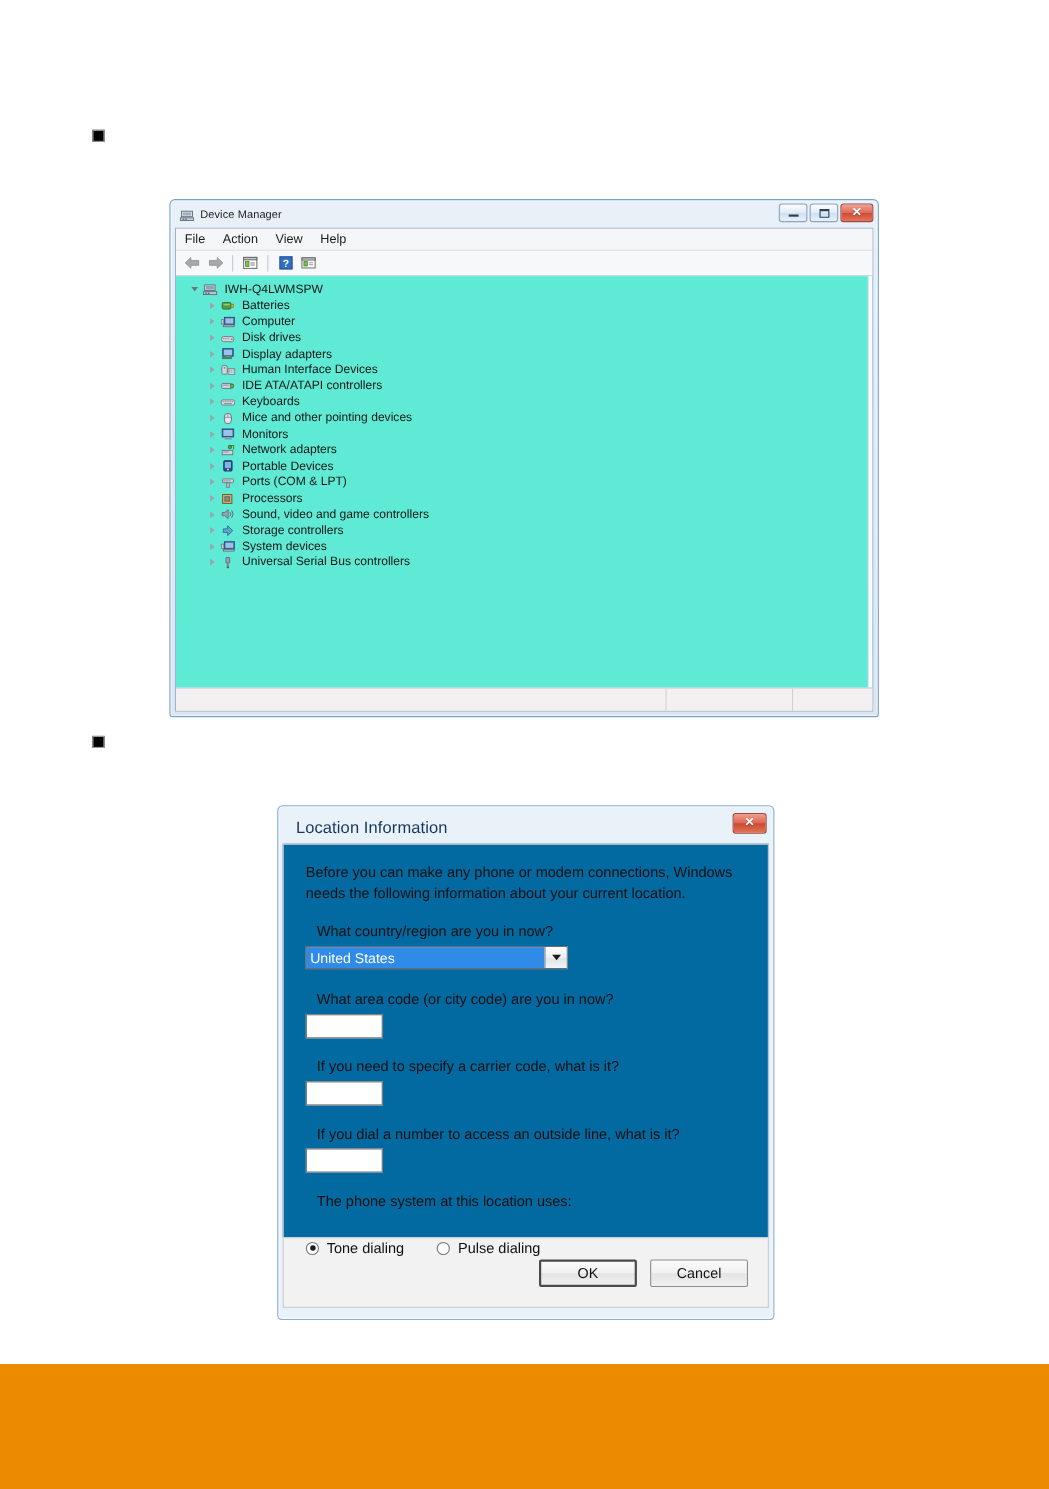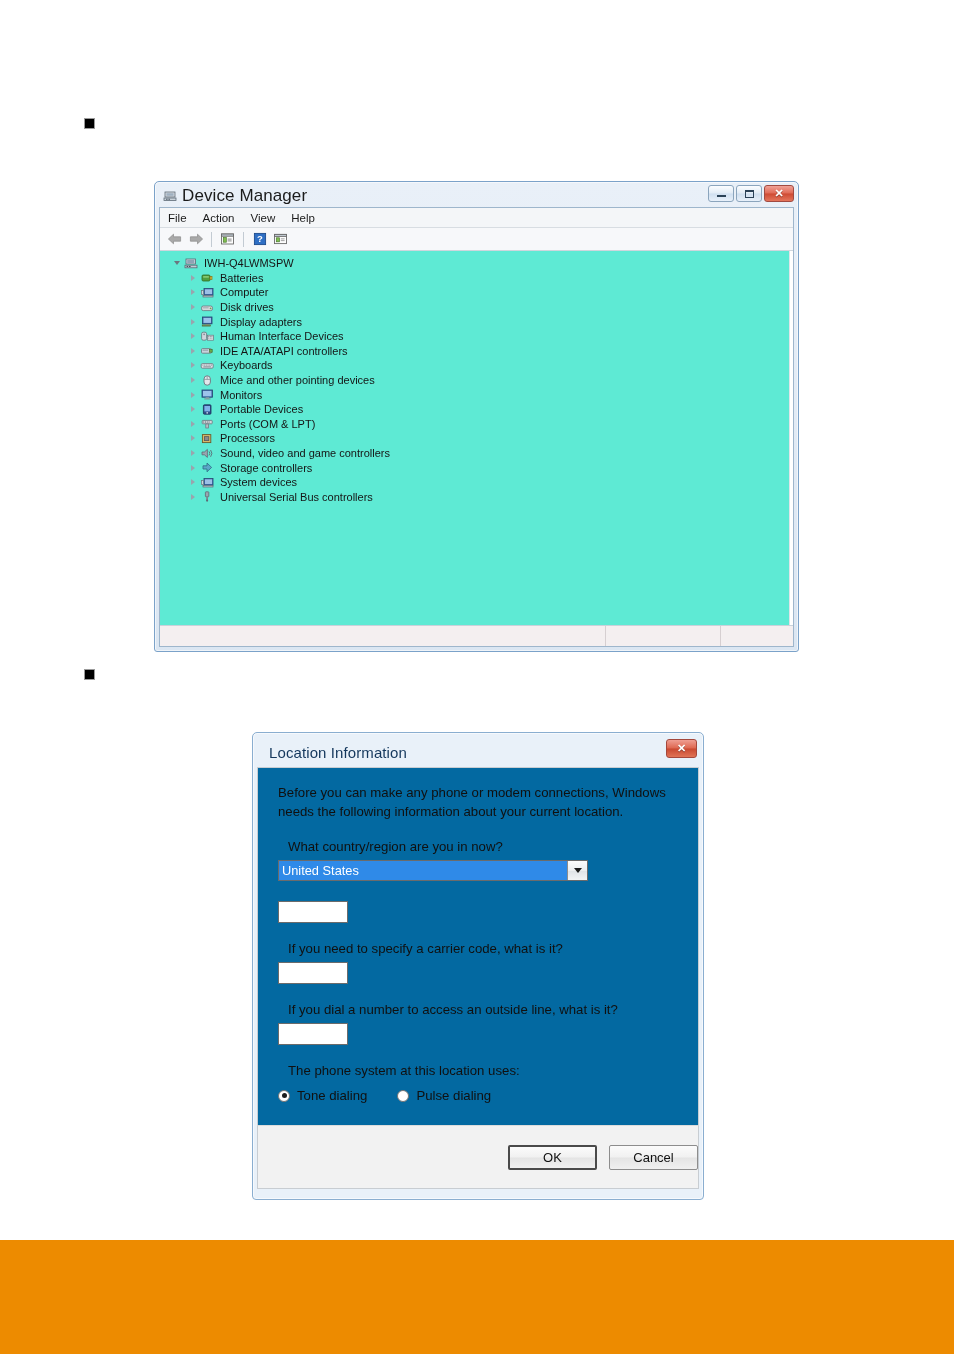--- a/index.html
+++ b/index.html
@@ -48,21 +48,21 @@
     align-items: center;
     padding-left: 5px;
   }
   .dm-title-icon {
     width: 14px;
     height: 14px;
     margin-right: 5px;
     flex: 0 0 auto;
   }
   .dm-title-text {
-    font-size: 17px;
+    font-size: 10px;
     color: #1b1b1b;
     letter-spacing: 0.1px;
     white-space: nowrap;
   }
   .win-buttons {
     position: absolute;
     right: 1px;
     top: 0px;
     display: flex;
     gap: 2px;
@@ -289,21 +289,21 @@
     line-height: 1.42;
     margin-bottom: 18px;
   }
   .loc-label {
     font-size: 13.2px;
     color: #101010;
     margin-bottom: 6px;
     margin-left: 10px;
   }
   .loc-combo {
-    width: 310px;
+    width: 238px;
     height: 21px;
     border: 1px solid #6b6b6b;
     background: #ffffff;
     box-sizing: border-box;
     display: flex;
     align-items: stretch;
     margin-bottom: 20px;
   }
   .loc-combo-value {
     flex: 1 1 auto;
@@ -340,21 +340,21 @@
     margin-bottom: 18px;
     font-family: "Liberation Sans", sans-serif;
     font-size: 12.5px;
     padding: 0 3px;
     color: #111;
   }
   .radio-row {
     display: flex;
     align-items: center;
     gap: 30px;
-    margin-top: 10px;
+    margin-top: 28px;
   }
   .radio-item {
     display: flex;
     align-items: center;
     gap: 7px;
   }
   .radio-mark {
     width: 12px;
     height: 12px;
     border-radius: 50%;
@@ -379,20 +379,21 @@
   }
   .loc-footer {
     background: #f2f2f2;
     border: 1px solid #c8cdd2;
     border-top: 1px solid #dcdcdc;
     box-sizing: border-box;
     height: 64px;
     display: flex;
     align-items: center;
     justify-content: flex-end;
+    padding-right: 18px;
     gap: 12px;
   }
   .loc-btn {
     width: 89px;
     height: 25px;
     border: 1px solid #8d8d8d;
     border-radius: 2px;
     background: linear-gradient(to bottom, #fbfbfb 0%, #f1f1f1 48%, #e4e4e4 52%, #f0f0f0 100%);
     font-family: "Liberation Sans", sans-serif;
     font-size: 13px;
@@ -646,20 +647,34 @@
             <svg width="15" height="13" viewBox="0 0 15 13">
               <rect x="2" y="2" width="10.4" height="7.2" fill="#3f68aa" stroke="#24416b" stroke-width="0.8"></rect>
               <rect x="3" y="2.9" width="8.4" height="5.4" fill="#9cc2ea"></rect>
               <rect x="5.6" y="9.4" width="3.6" height="1.3" fill="#9aa5b0"></rect>
               <rect x="4.2" y="10.5" width="6.4" height="0.9" fill="#7b858f"></rect>
             </svg>
           </span>
           <span class="tree-label">Monitors</span>
         </div>
 
+        <div class="tree-row child">
+          <span class="arrow">
+              <span class="arrow-right"></span>
+            </span>
+          <span class="dev-icon">
+            <svg width="15" height="13" viewBox="0 0 15 13">
+              <rect x="2" y="6.4" width="9.6" height="4" fill="#cfd6dd" stroke="#6a737c" stroke-width="0.8"></rect>
+              <rect x="3" y="7.3" width="5" height="1.1" fill="#98a3ad"></rect>
+              <path d="M8.6 2 L12.4 2 L12.4 5.6" fill="none" stroke="#3f8a3f" stroke-width="1"></path>
+              <circle cx="9" cy="3.4" r="1.6" fill="#4f9f3f" stroke="#2f6b24" stroke-width="0.7"></circle>
+            </svg>
+          </span>
+          <span class="tree-label">Network adapters</span>
+        </div>
 
         <div class="tree-row child">
           <span class="arrow">
               <span class="arrow-right"></span>
             </span>
           <span class="dev-icon">
             <svg width="15" height="13" viewBox="0 0 15 13">
               <rect x="3.4" y="1.8" width="7.6" height="9.4" rx="1" fill="#2f4f8a" stroke="#1b3159" stroke-width="0.8"></rect>
               <rect x="4.4" y="3" width="5.6" height="5.4" fill="#7fb2e8"></rect>
               <circle cx="7.2" cy="9.8" r="0.9" fill="#c6d4e6"></circle>
@@ -781,20 +796,21 @@
     <div class="loc-intro">Before you can make any phone or modem connections, Windows needs the following information about your current location.</div>
 
     <div class="loc-label">What country/region are you in now?</div>
     <div class="loc-combo">
       <span class="loc-combo-value">United States</span>
       <span class="loc-combo-arrow">
         <span class="combo-caret"></span>
       </span>
     </div>
 
+    <div class="loc-label">What area code (or city code) are you in now?</div>
     <input class="loc-input" type="text" value="" style="">
 
     <div class="loc-label">If you need to specify a carrier code, what is it?</div>
     <input class="loc-input" type="text" value="" style="">
 
     <div class="loc-label">If you dial a number to access an outside line, what is it?</div>
     <input class="loc-input" type="text" value="" style="">
 
     <div class="loc-label">The phone system at this location uses:</div>
     <div class="radio-row">

